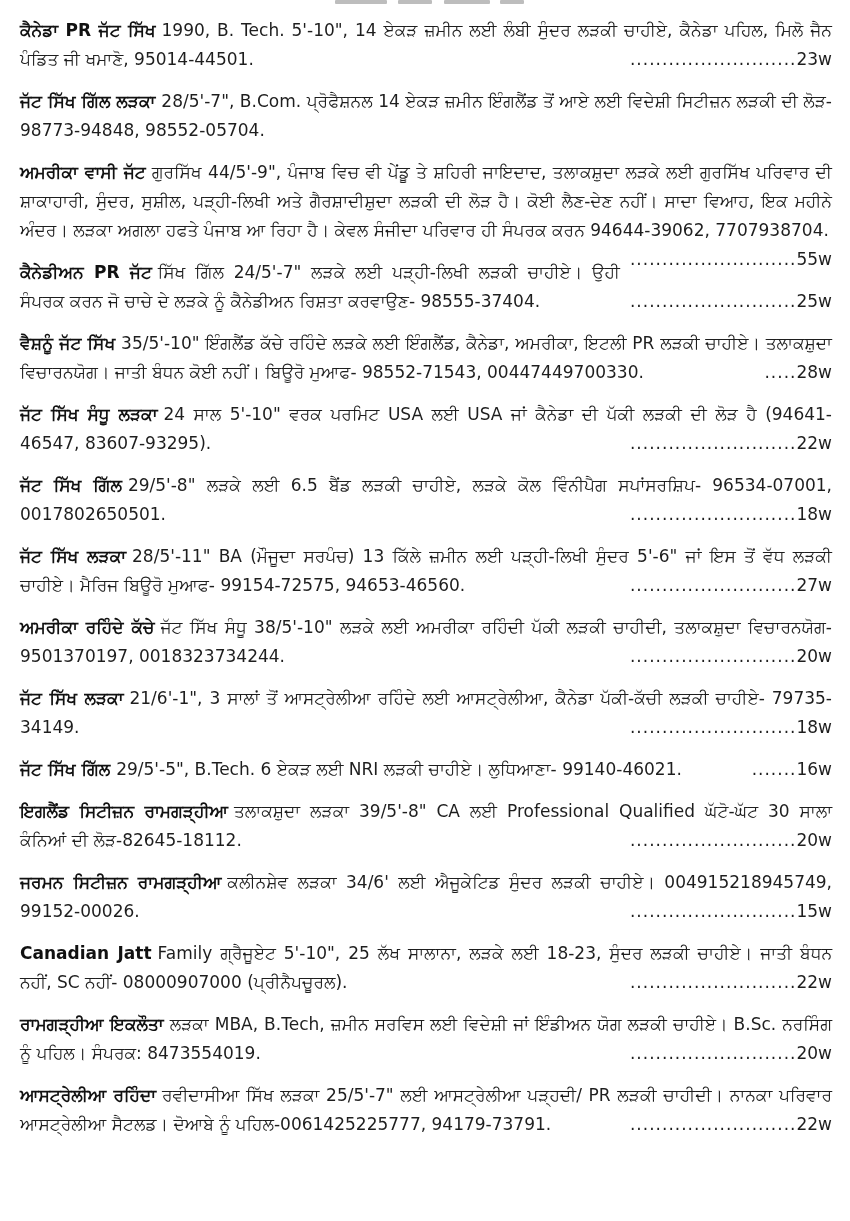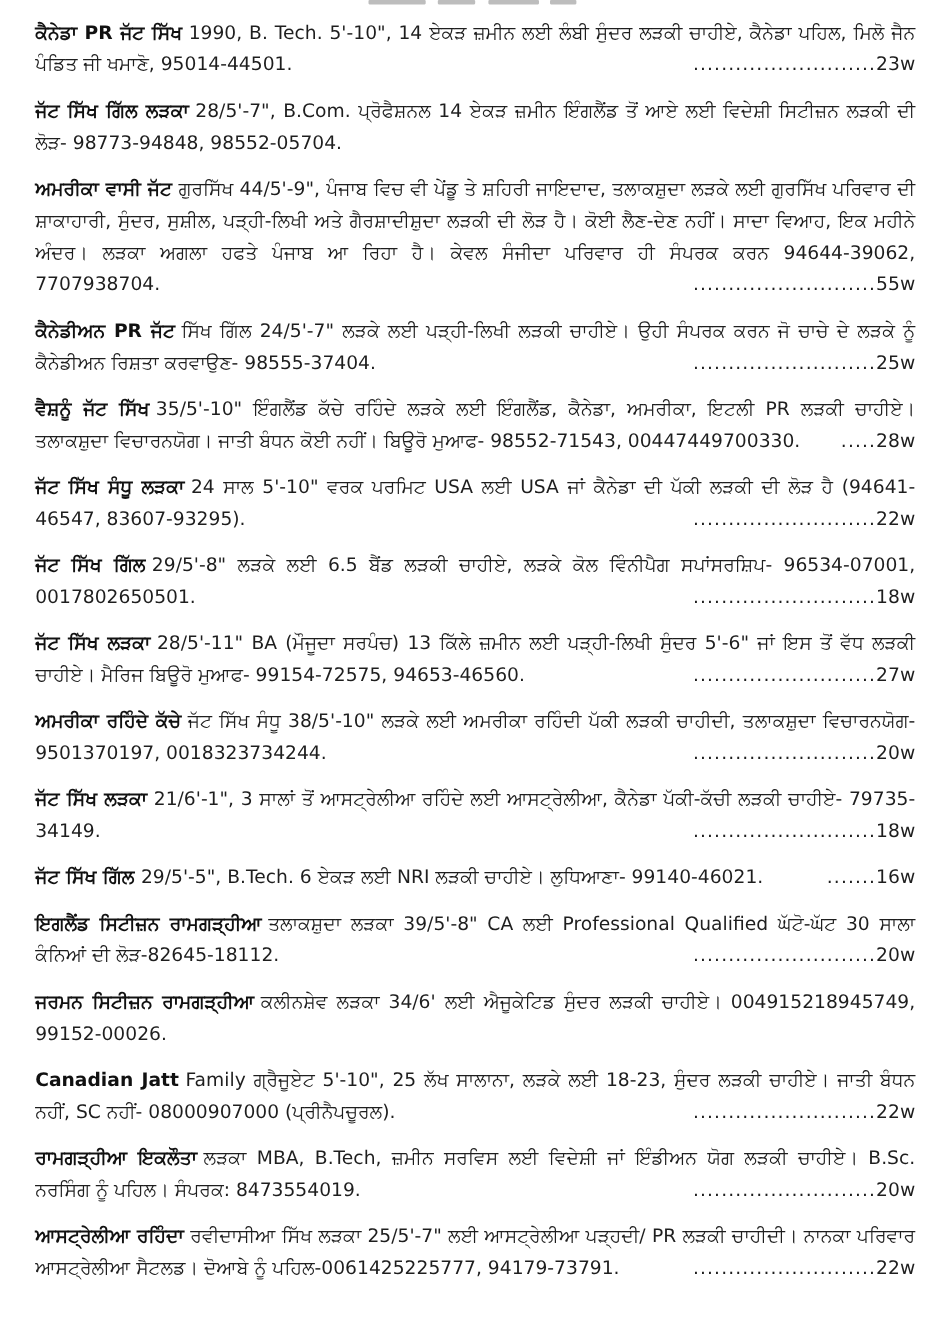--- a/index.html
+++ b/index.html
@@ -19,21 +19,21 @@
   }
   
   .crop-remnant{position:absolute;top:0;left:0;width:850px;height:6px;}
   .crop-remnant i{position:absolute;top:0;height:4px;background:#bdbdbd;border-radius:1px;}
   .r1{left:335px;width:52px;}
   .r2{left:398px;width:34px;}
   .r3{left:444px;width:46px;}
   .r4{left:500px;width:24px;}
 
   p.ad{
-    margin:0 0 13px 12px;
+    margin:0 0 13px 0;
     font-size:17px;
     line-height:29px;
     text-align:justify;
     color:#1e1e1e;
   }
   p.ad b.lead{
     font-weight:bold;
     color:#111111;
     margin-right:.35em;
   }
@@ -75,21 +75,21 @@
 
 
   <p class="ad"><b class="lead">ਅਮਰੀਕਾ ਰਹਿੰਦੇ ਕੱਚੇ</b><span>ਜੱਟ ਸਿੱਖ ਸੰਧੂ 38/5'-10" ਲੜਕੇ ਲਈ ਅਮਰੀਕਾ ਰਹਿੰਦੀ ਪੱਕੀ ਲੜਕੀ ਚਾਹੀਦੀ, ਤਲਾਕਸ਼ੁਦਾ ਵਿਚਾਰਨਯੋਗ- 9501370197, 0018323734244.</span><span class="wc"><span class="dots">..........................</span><span>20w</span></span></p>
 
   <p class="ad"><b class="lead">ਜੱਟ ਸਿੱਖ ਲੜਕਾ</b><span>21/6'-1",  3 ਸਾਲਾਂ ਤੋਂ ਆਸਟ੍ਰੇਲੀਆ ਰਹਿੰਦੇ ਲਈ ਆਸਟ੍ਰੇਲੀਆ, ਕੈਨੇਡਾ ਪੱਕੀ-ਕੱਚੀ  ਲੜਕੀ ਚਾਹੀਏ- 79735-34149.</span><span class="wc"><span class="dots">..........................</span><span>18w</span></span></p>
 
   <p class="ad"><b class="lead">ਜੱਟ ਸਿੱਖ ਗਿੱਲ</b><span>29/5'-5",  B.Tech. 6 ਏਕੜ ਲਈ NRI ਲੜਕੀ ਚਾਹੀਏ। ਲੁਧਿਆਣਾ- 99140-46021.</span><span class="wc"><span class="dots">.......</span><span>16w</span></span></p>
 
   <p class="ad"><b class="lead">ਇਗਲੈਂਡ ਸਿਟੀਜ਼ਨ ਰਾਮਗੜ੍ਹੀਆ</b><span>ਤਲਾਕਸ਼ੁਦਾ ਲੜਕਾ 39/5'-8" CA ਲਈ Professional Qualified ਘੱਟੋ-ਘੱਟ 30 ਸਾਲਾ ਕੰਨਿਆਂ ਦੀ ਲੋੜ-82645-18112.</span><span class="wc"><span class="dots">..........................</span><span>20w</span></span></p>
 
-  <p class="ad"><b class="lead">ਜਰਮਨ ਸਿਟੀਜ਼ਨ ਰਾਮਗੜ੍ਹੀਆ</b><span>ਕਲੀਨਸ਼ੇਵ ਲੜਕਾ 34/6' ਲਈ ਐਜੂਕੇਟਿਡ ਸੁੰਦਰ ਲੜਕੀ ਚਾਹੀਏ। 004915218945749, 99152-00026.</span></p>
+  <p class="ad"><b class="lead">ਜਰਮਨ ਸਿਟੀਜ਼ਨ ਰਾਮਗੜ੍ਹੀਆ</b><span>ਕਲੀਨਸ਼ੇਵ ਲੜਕਾ 34/6' ਲਈ ਐਜੂਕੇਟਿਡ ਸੁੰਦਰ ਲੜਕੀ ਚਾਹੀਏ। 004915218945749, 99152-00026.</span><span class="wc"><span class="dots">..........................</span><span>15w</span></span></p>
 
   <p class="ad"><b class="lead">Canadian Jatt</b><span>Family ਗ੍ਰੈਜੂਏਟ 5'-10",  25 ਲੱਖ ਸਾਲਾਨਾ, ਲੜਕੇ ਲਈ 18-23,  ਸੁੰਦਰ ਲੜਕੀ ਚਾਹੀਏ। ਜਾਤੀ ਬੰਧਨ ਨਹੀਂ, SC ਨਹੀਂ- 08000907000 (ਪ੍ਰੀਨੈਪਚੂਰਲ).</span><span class="wc"><span class="dots">..........................</span><span>22w</span></span></p>
 
   <p class="ad"><b class="lead">ਰਾਮਗੜ੍ਹੀਆ ਇਕਲੌਤਾ</b><span>ਲੜਕਾ MBA, B.Tech, ਜ਼ਮੀਨ ਸਰਵਿਸ ਲਈ ਵਿਦੇਸ਼ੀ ਜਾਂ ਇੰਡੀਅਨ ਯੋਗ ਲੜਕੀ ਚਾਹੀਏ। B.Sc. ਨਰਸਿੰਗ ਨੂੰ ਪਹਿਲ। ਸੰਪਰਕ: 8473554019.</span><span class="wc"><span class="dots">..........................</span><span>20w</span></span></p>
 
   <p class="ad"><b class="lead">ਆਸਟ੍ਰੇਲੀਆ ਰਹਿੰਦਾ</b><span>ਰਵੀਦਾਸੀਆ ਸਿੱਖ ਲੜਕਾ 25/5'-7" ਲਈ ਆਸਟ੍ਰੇਲੀਆ ਪੜ੍ਹਦੀ/ PR ਲੜਕੀ ਚਾਹੀਦੀ। ਨਾਨਕਾ ਪਰਿਵਾਰ ਆਸਟ੍ਰੇਲੀਆ ਸੈਟਲਡ। ਦੋਆਬੇ ਨੂੰ ਪਹਿਲ-0061425225777,  94179-73791.</span><span class="wc"><span class="dots">..........................</span><span>22w</span></span></p>
 
 </div>
 
 </body></html>

